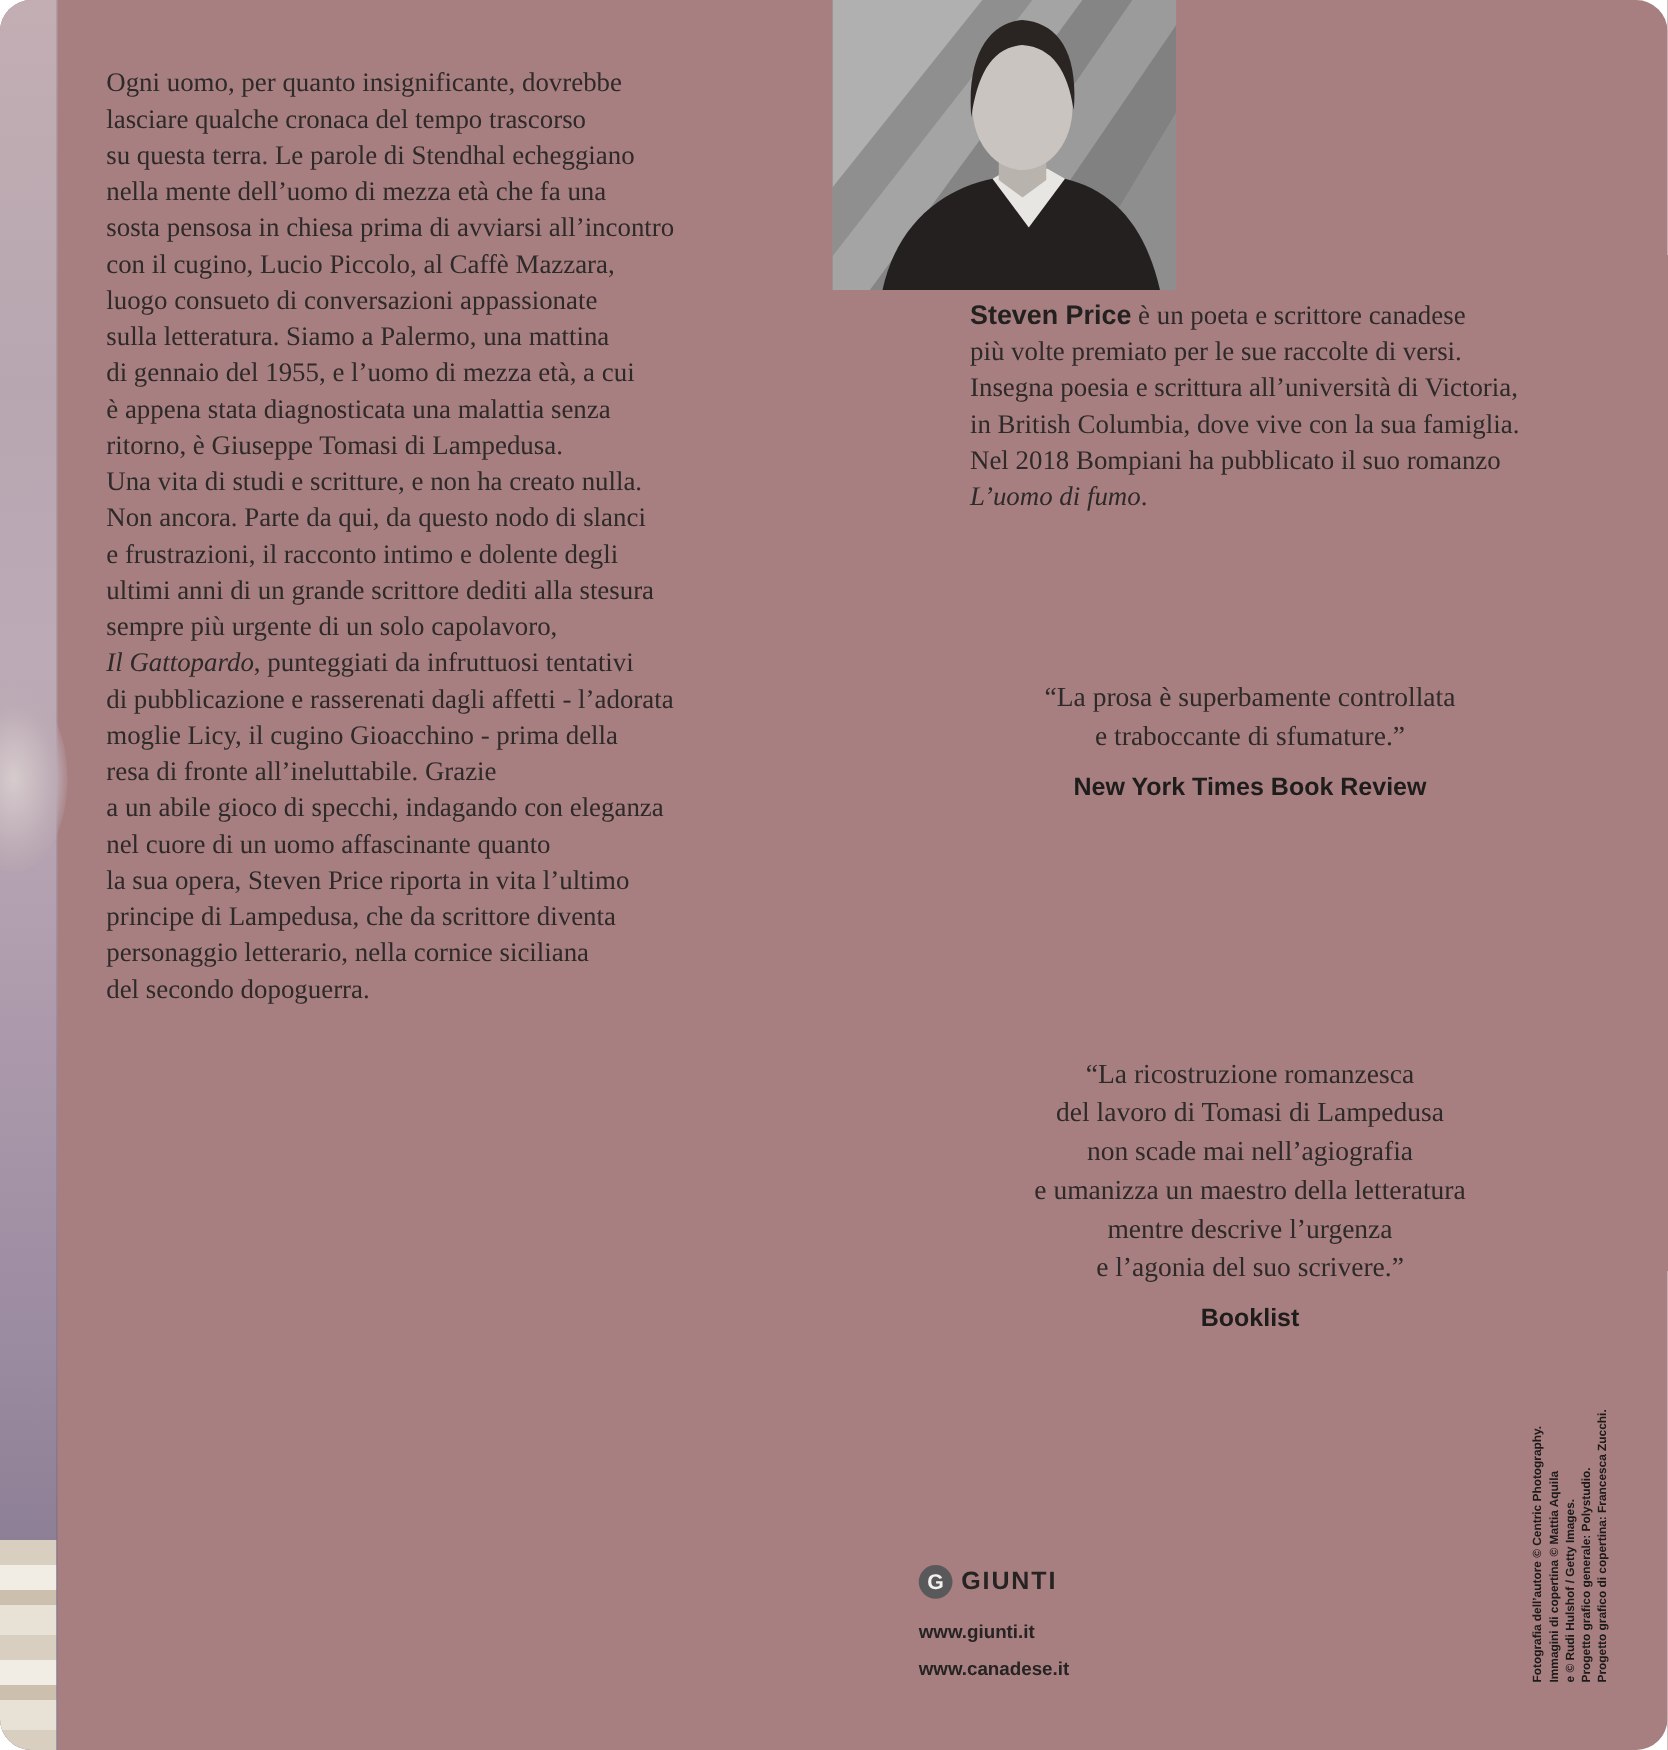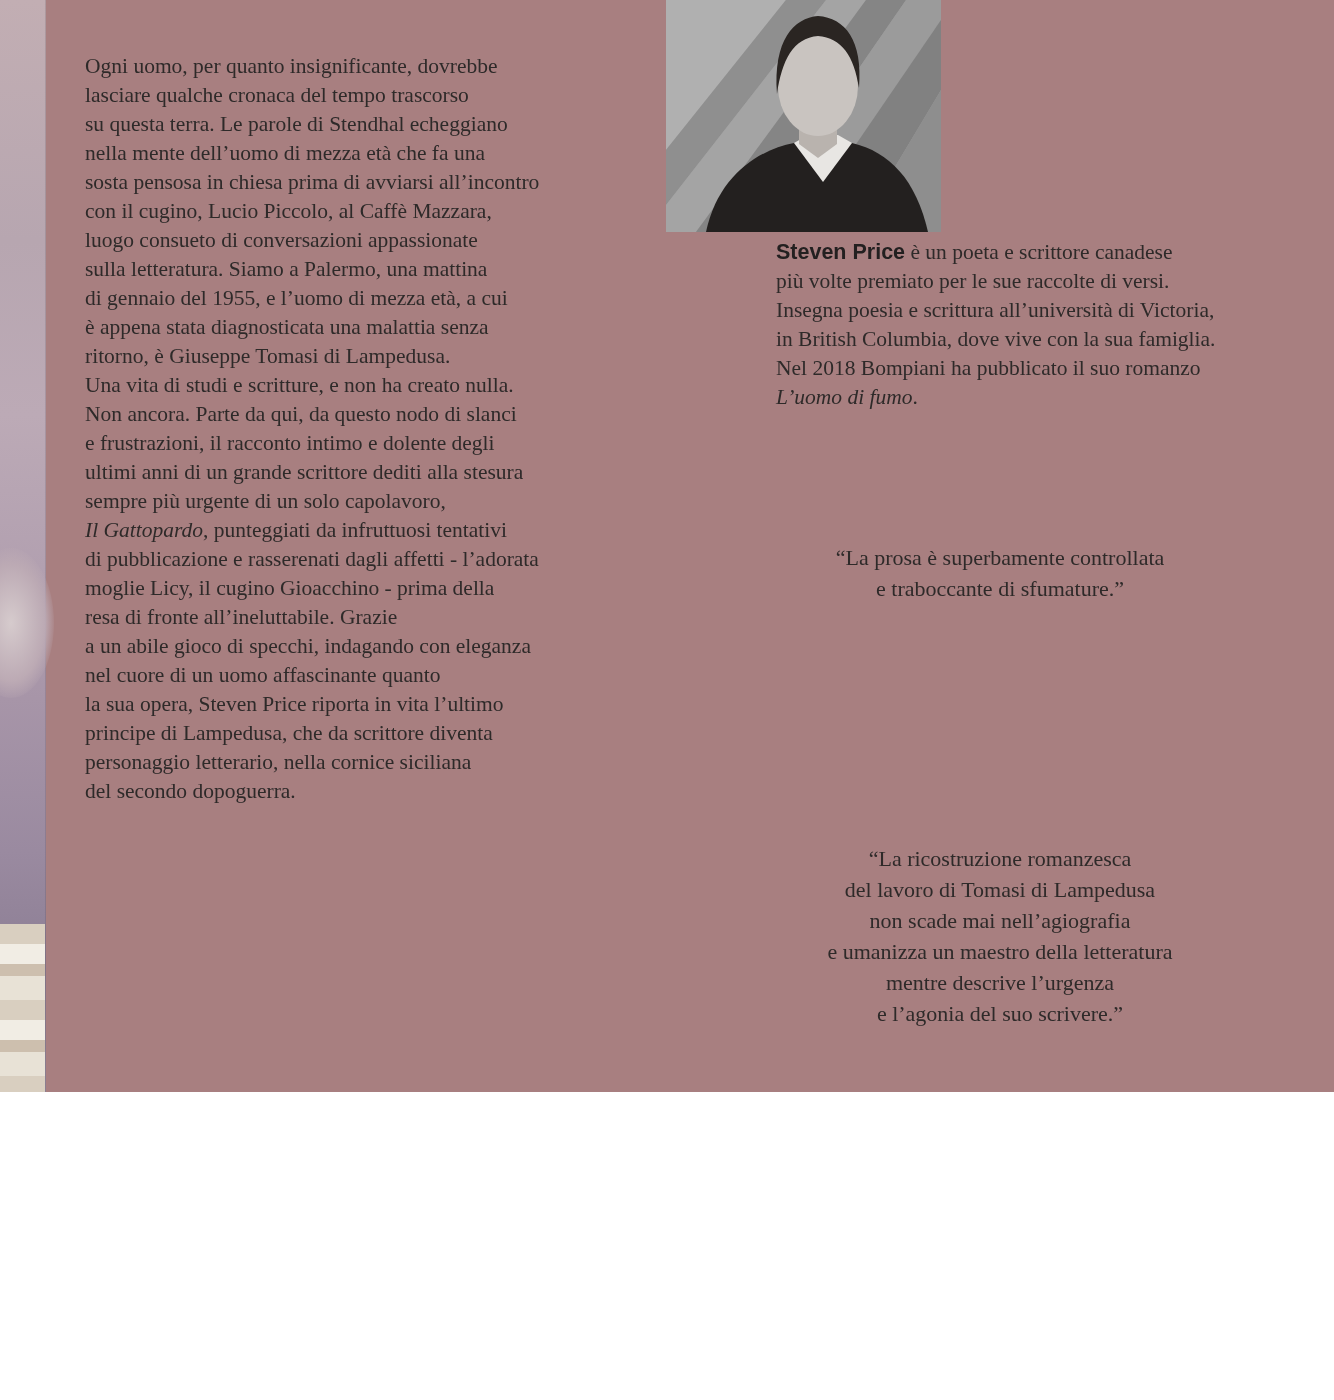--- a/index.html
+++ b/index.html
@@ -2,24 +2,25 @@
 <html><head>
 <meta charset="utf-8">
 <style>
   * { margin: 0; padding: 0; box-sizing: border-box; }
   html, body {
     width: 1334px; height: 1400px;
     font-family: "Liberation Serif", serif;
   }
   .page {
     position: relative;
-    width: 1334px; height: 1092px;
+    width: 1334px; height: 1400px;
     background: #a87f80;
     overflow: hidden;
     color: #2e2a29;
+    border-radius: 25px;
   }
 
   
   .spine-strip {
     position: absolute; left: 0; top: 0; width: 46px; height: 100%;
     background: linear-gradient(to bottom,
       #c2aeb3 0%, #b7a6b0 22%, #bcaab6 38%, #b2a0b0 52%,
       #a795a8 64%, #9a8aa0 78%, #8d7f95 88%, #9a8fa2 100%);
     border-right: 1px solid rgba(60,40,50,0.15);
   }
@@ -186,30 +187,32 @@
   <div class="bio"><b class="bio-name">Steven Price</b><span> è un poeta e scrittore canadese
 più volte premiato per le sue raccolte di versi.
 Insegna poesia e scrittura all’università di Victoria,
 in British Columbia, dove vive con la sua famiglia.
 Nel 2018 Bompiani ha pubblicato il suo romanzo
 </span><i>L’uomo di fumo</i><span>.</span></div>
 
   <div class="quote q1">
     <div class="quote-text">“La prosa è superbamente controllata
 e traboccante di sfumature.”</div>
+    <div class="quote-source">New York Times Book Review</div>
   </div>
 
 
   <div class="quote q3">
     <div class="quote-text">“La ricostruzione romanzesca
 del lavoro di Tomasi di Lampedusa
 non scade mai nell’agiografia
 e umanizza un maestro della letteratura
 mentre descrive l’urgenza
 e l’agonia del suo scrivere.”</div>
+    <div class="quote-source">Booklist</div>
   </div>
 
   <div class="publisher">
     <div class="logo-row">
       <span class="logo-circle">
           <span>G</span>
         </span>
       <span class="logo-text">GIUNTI</span>
     </div>
     <div class="urls">

